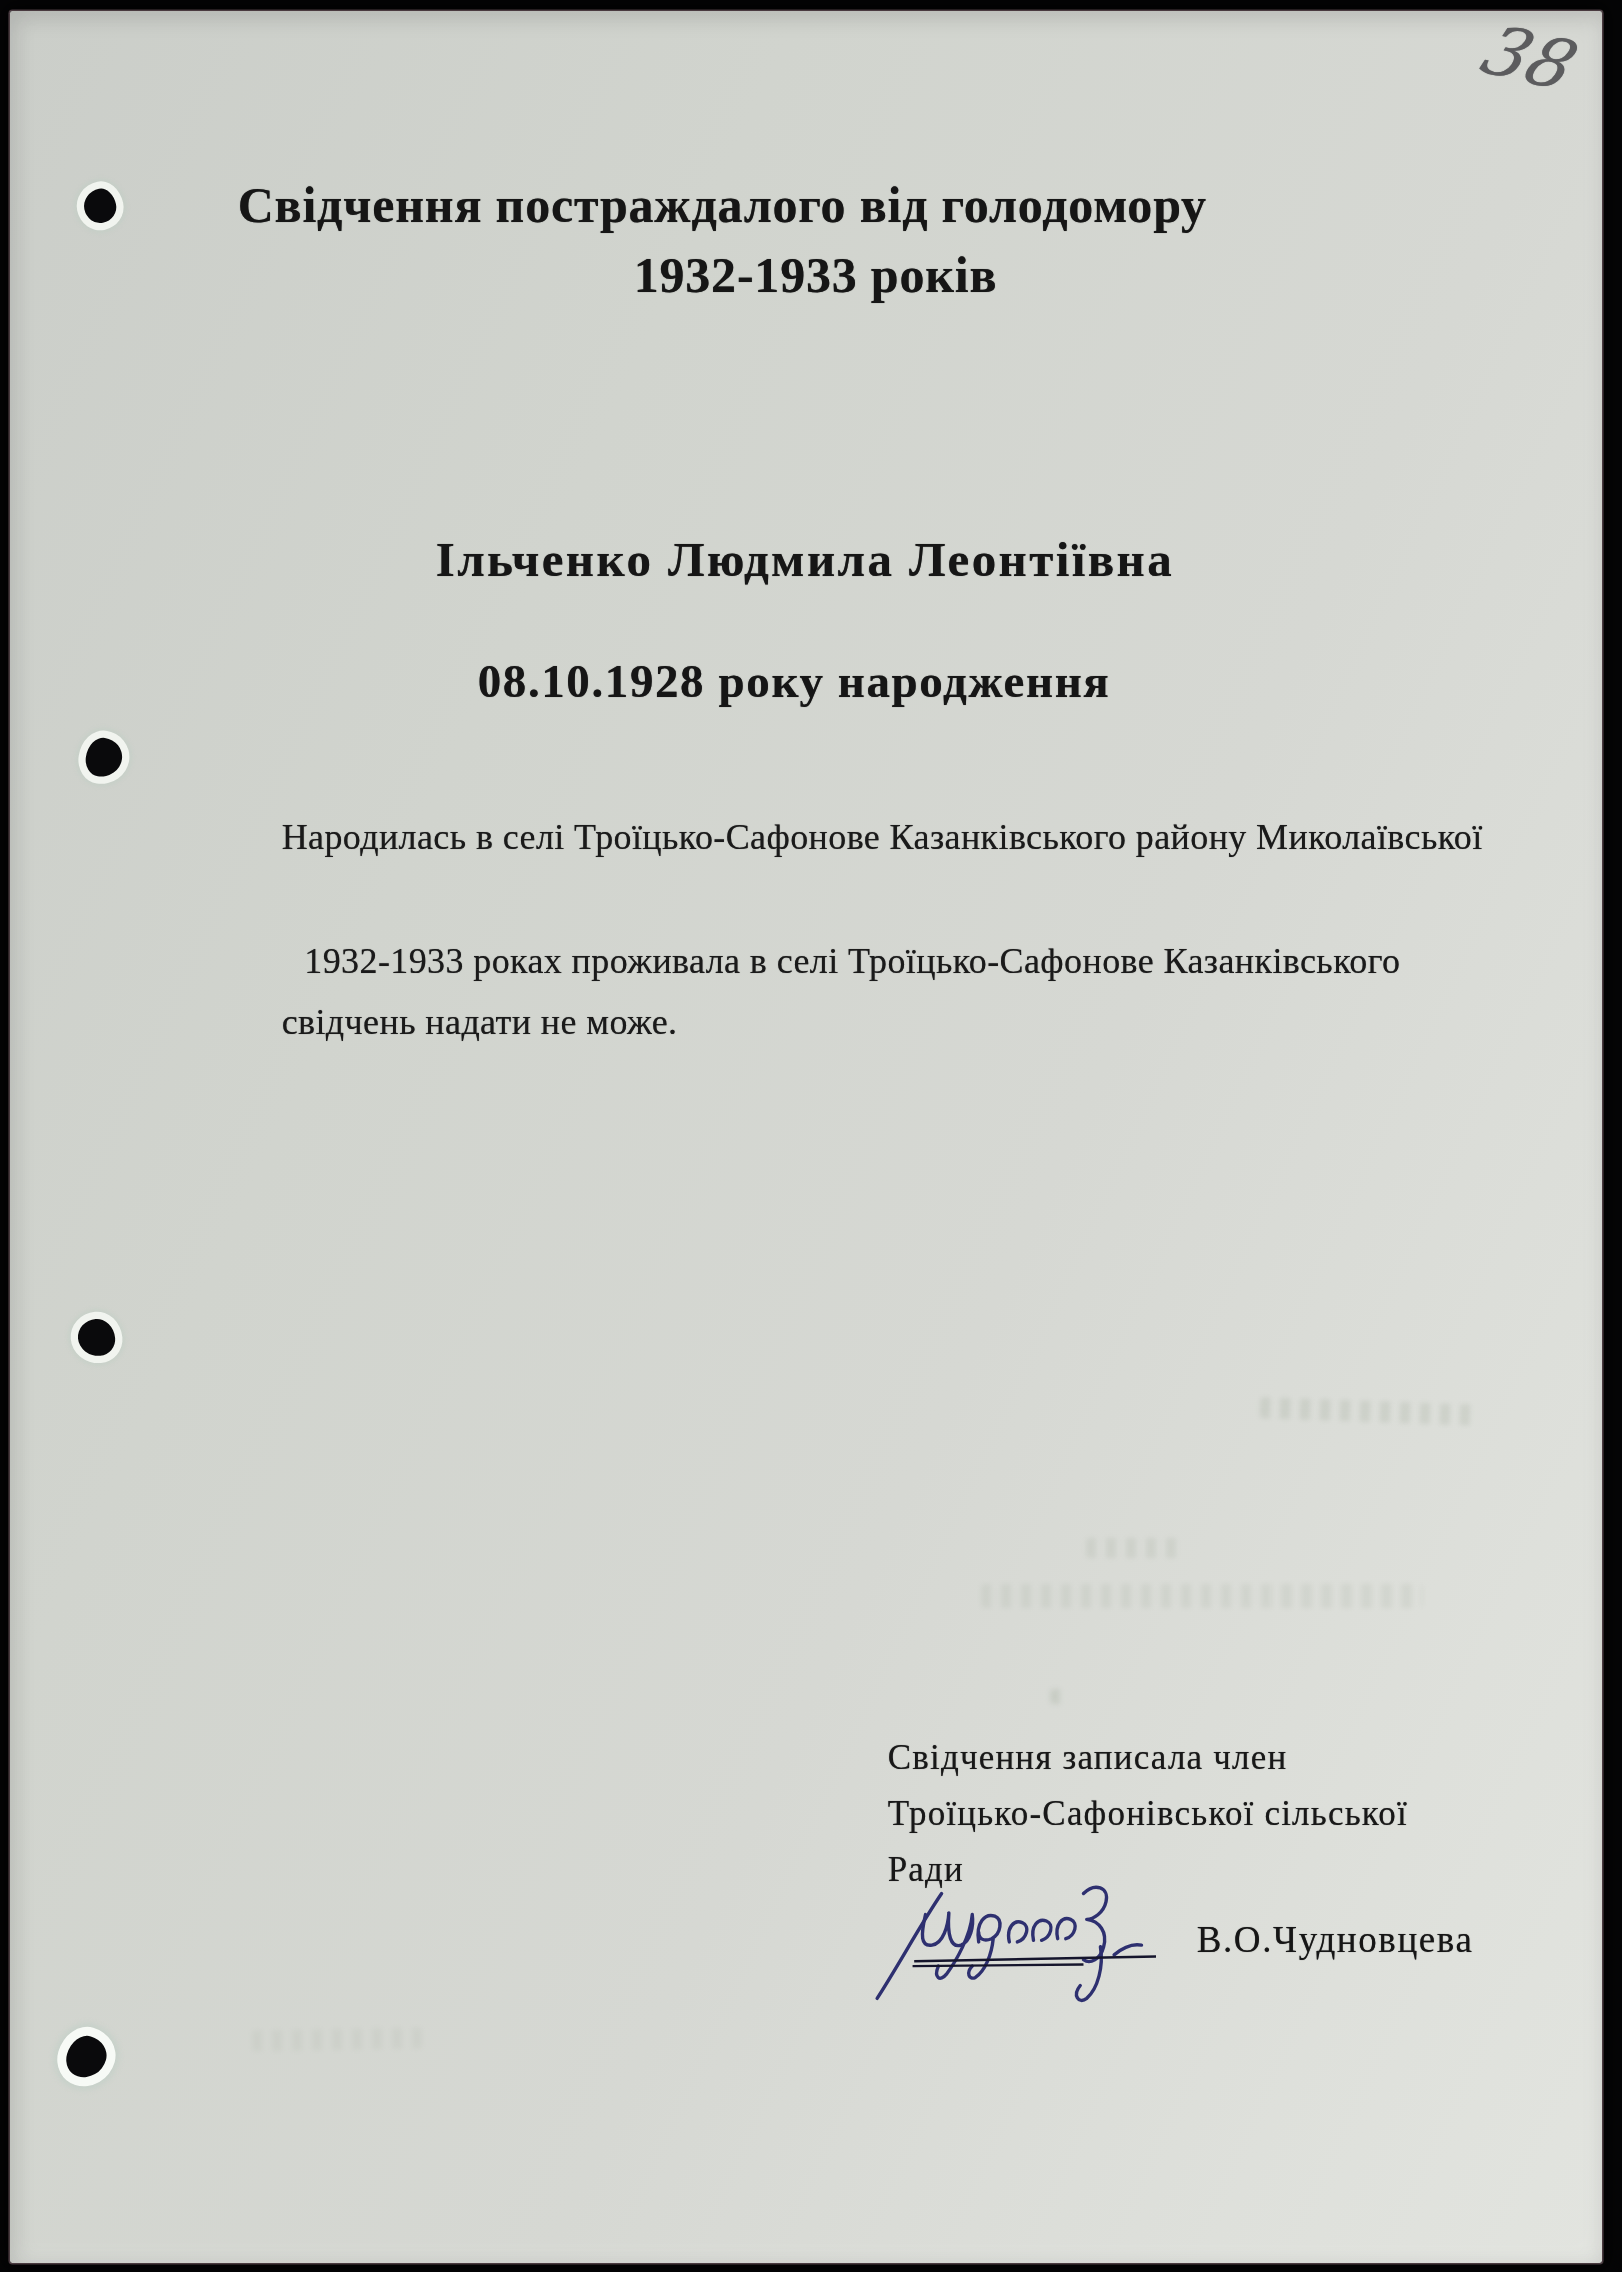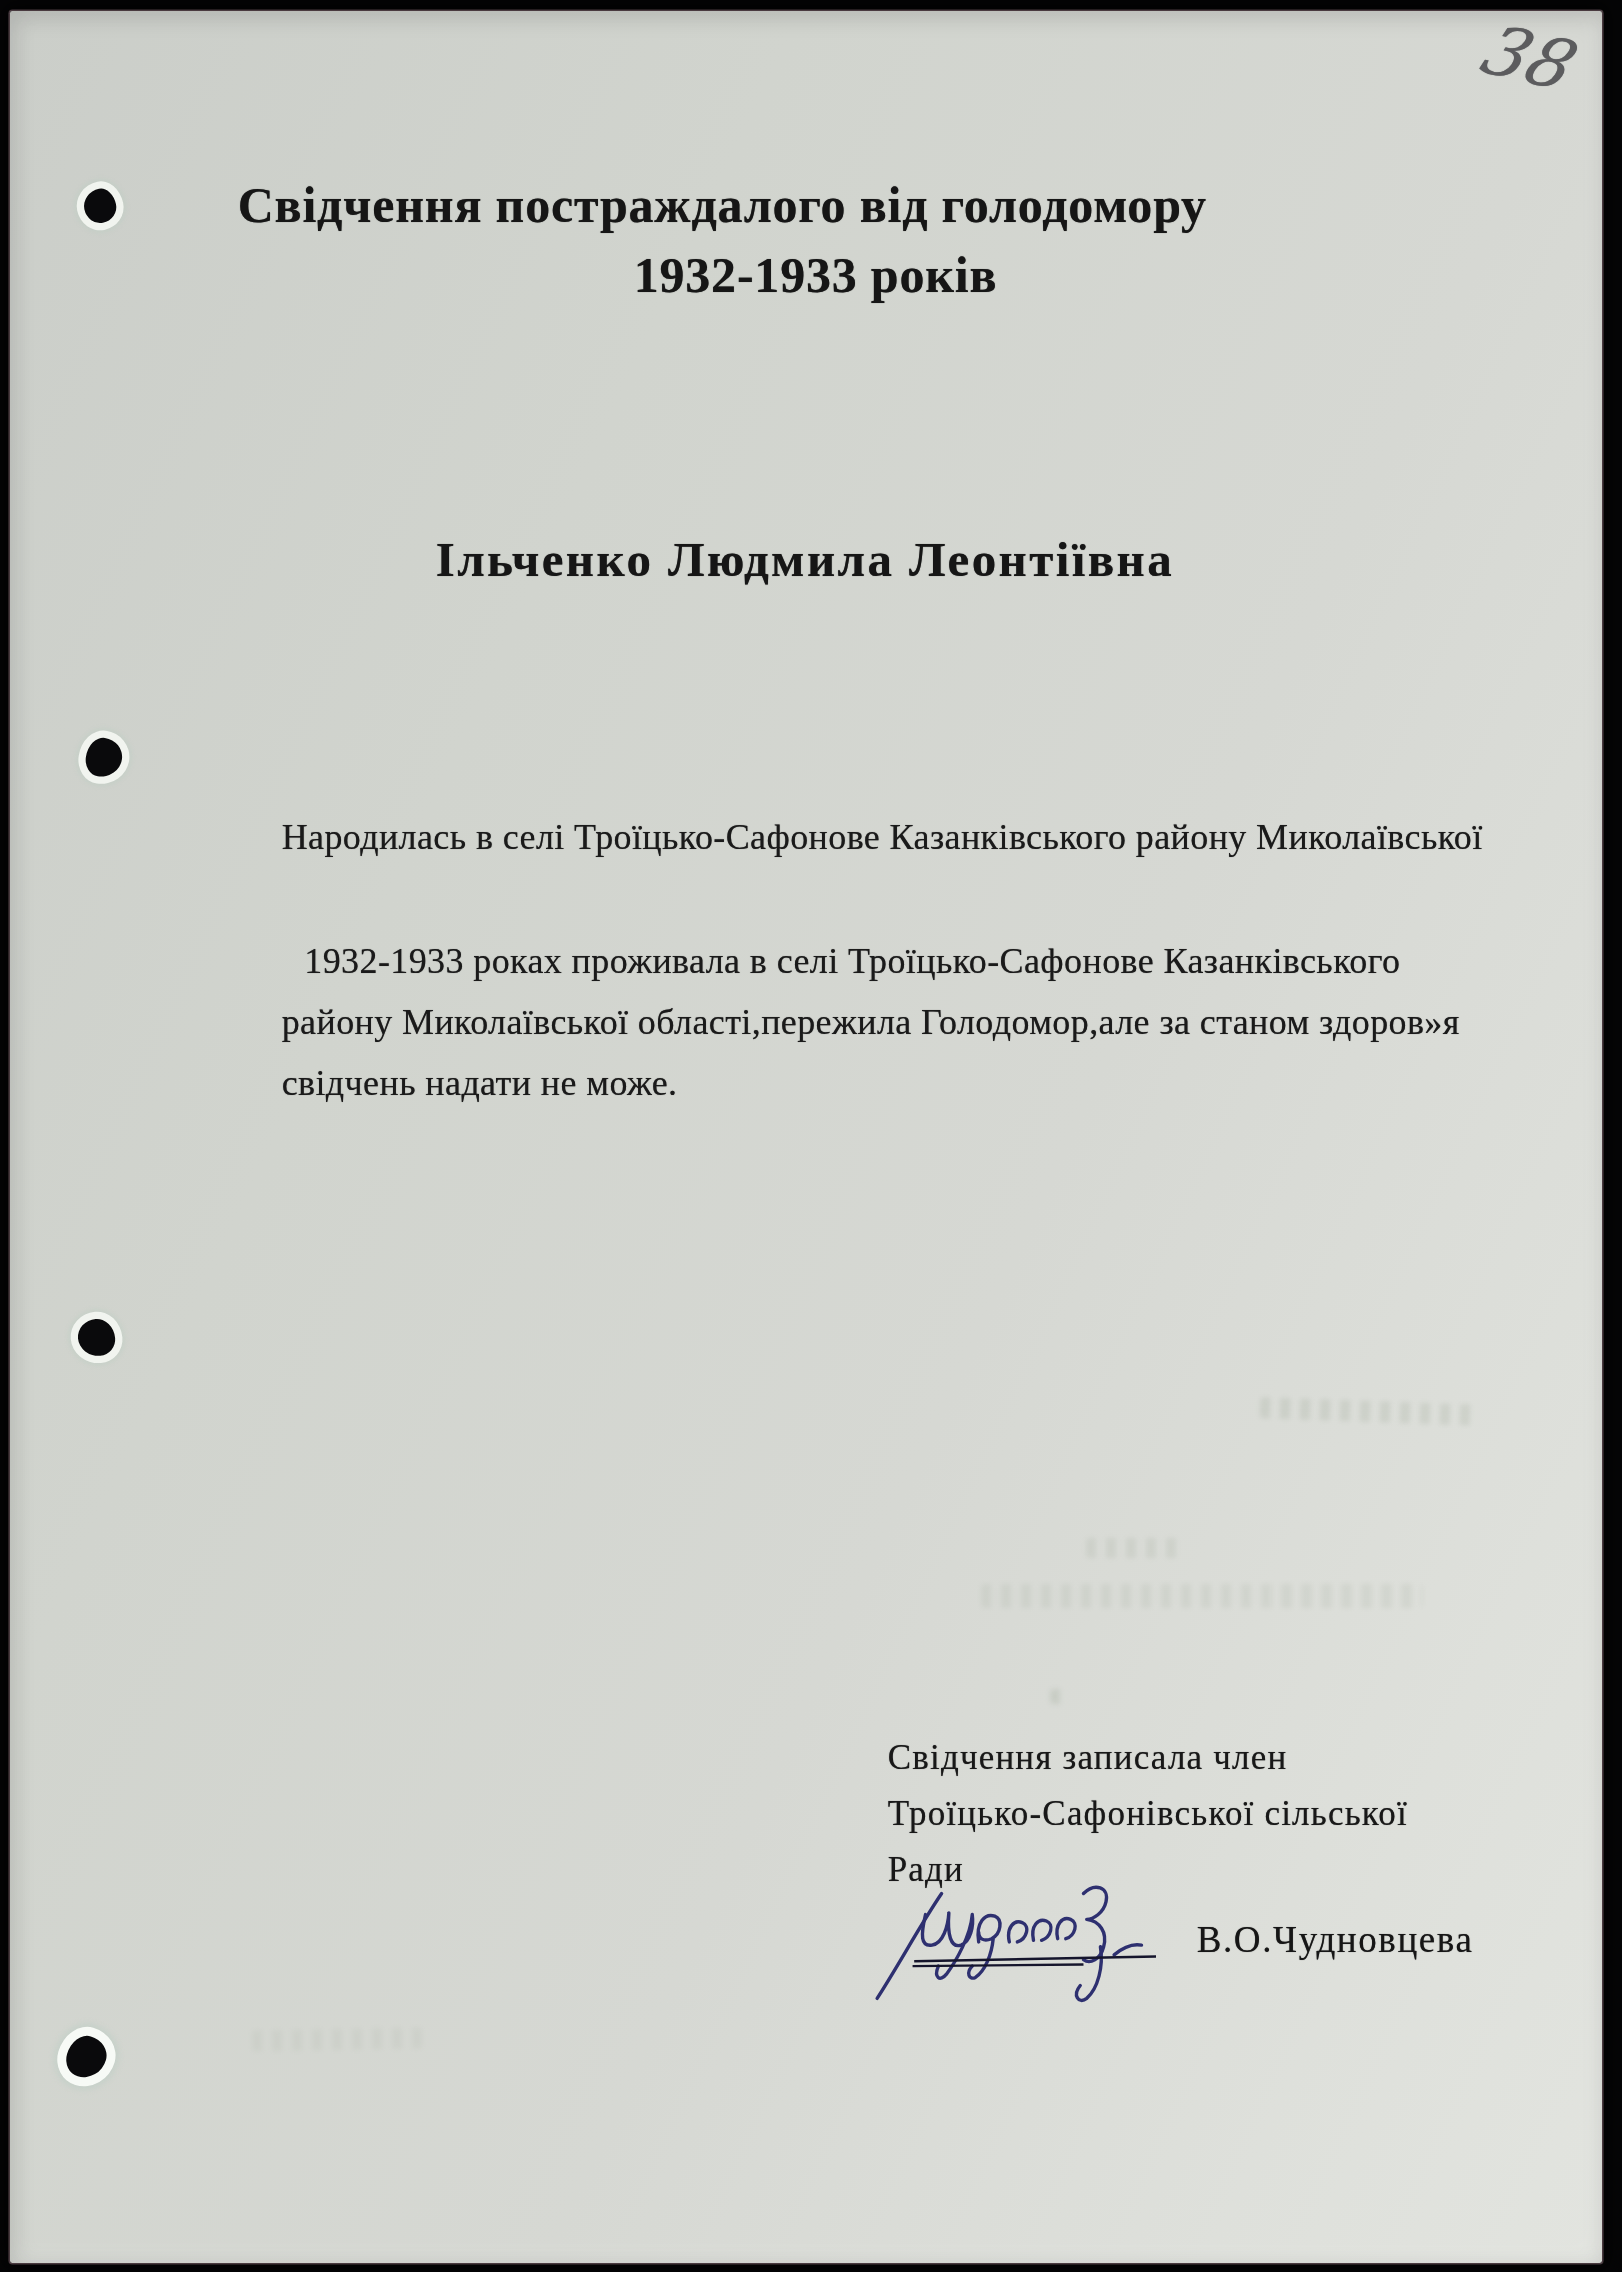--- a/index.html
+++ b/index.html
@@ -76,28 +76,28 @@
     <div class="corner-number">38</div>
 
     <span class="hole hole-1"></span>
     <span class="hole hole-2"></span>
     <span class="hole hole-3"></span>
     <span class="hole hole-4"></span>
 
     <div class="ink h-bold title-1">Свідчення постраждалого від голодомору</div>
     <div class="ink h-bold title-2">1932-1933 років</div>
     <div class="ink h-bold name-line">Ільченко Людмила Леонтіївна</div>
+    <div class="ink h-bold dob-line">08.10.1928 року народження</div>
 
     <div class="body-par par-1">
       <div class="body-line">Народилась в селі Троїцько-Сафонове Казанківського району Миколаївської</div>
     </div>
 
     <div class="body-par par-2">
       <div class="body-line indent">1932-1933 роках проживала в селі Троїцько-Сафонове Казанківського</div>
-      <div class="body-line">району Миколаївської області,пережила Голодомор,але за станом здоров»я</div>
       <div class="body-line">свідчень надати не може.</div>
     </div>
 
     <div class="smudge smudge-1"></div>
     <div class="smudge smudge-2"></div>
     <div class="smudge smudge-3"></div>
     <div class="smudge smudge-4"></div>
     <div class="smudge smudge-5"></div>
 
     <div class="recorder">

